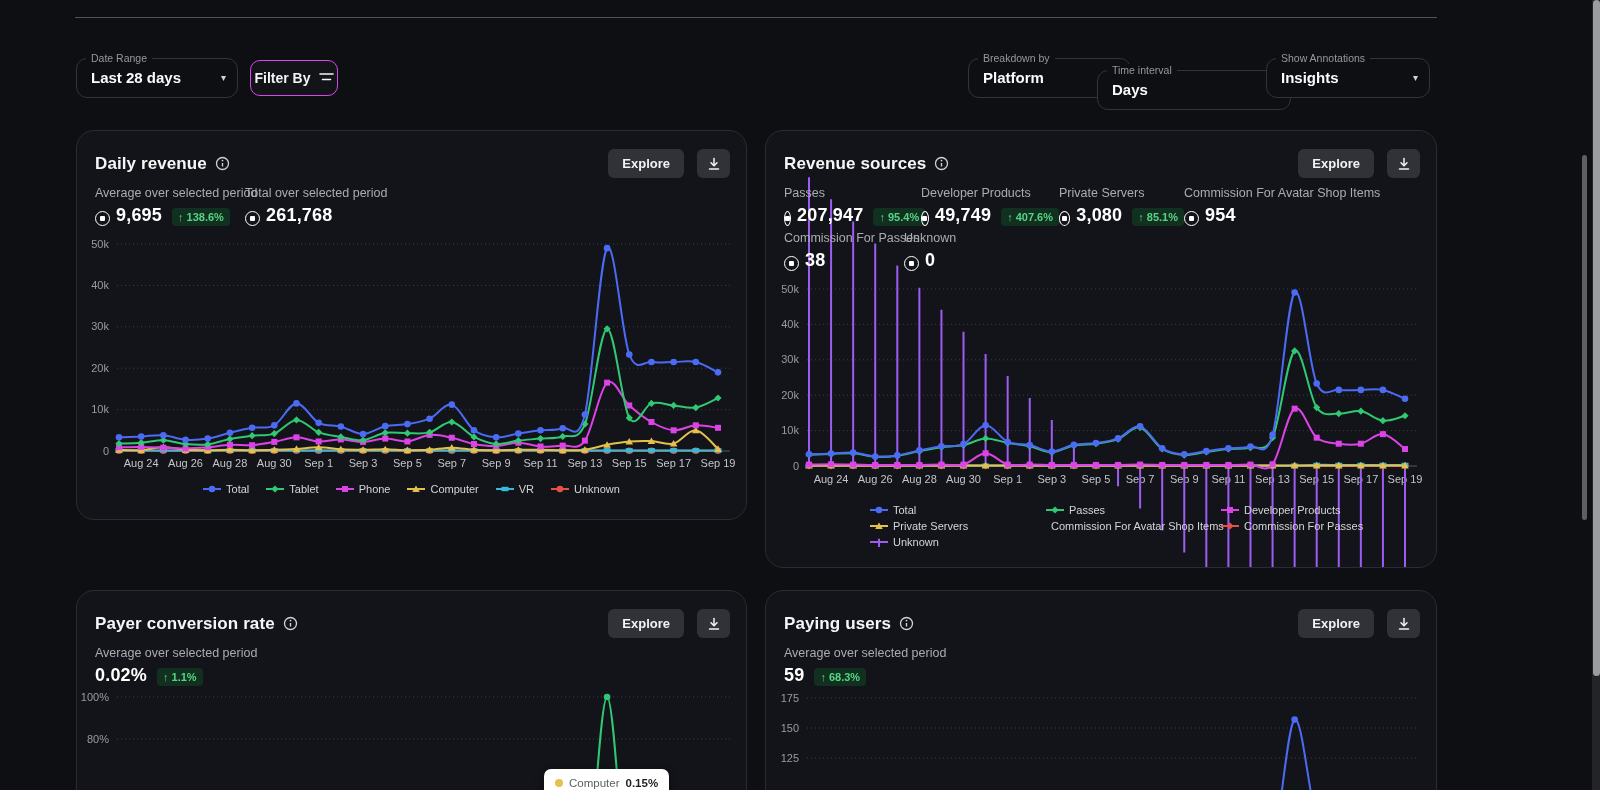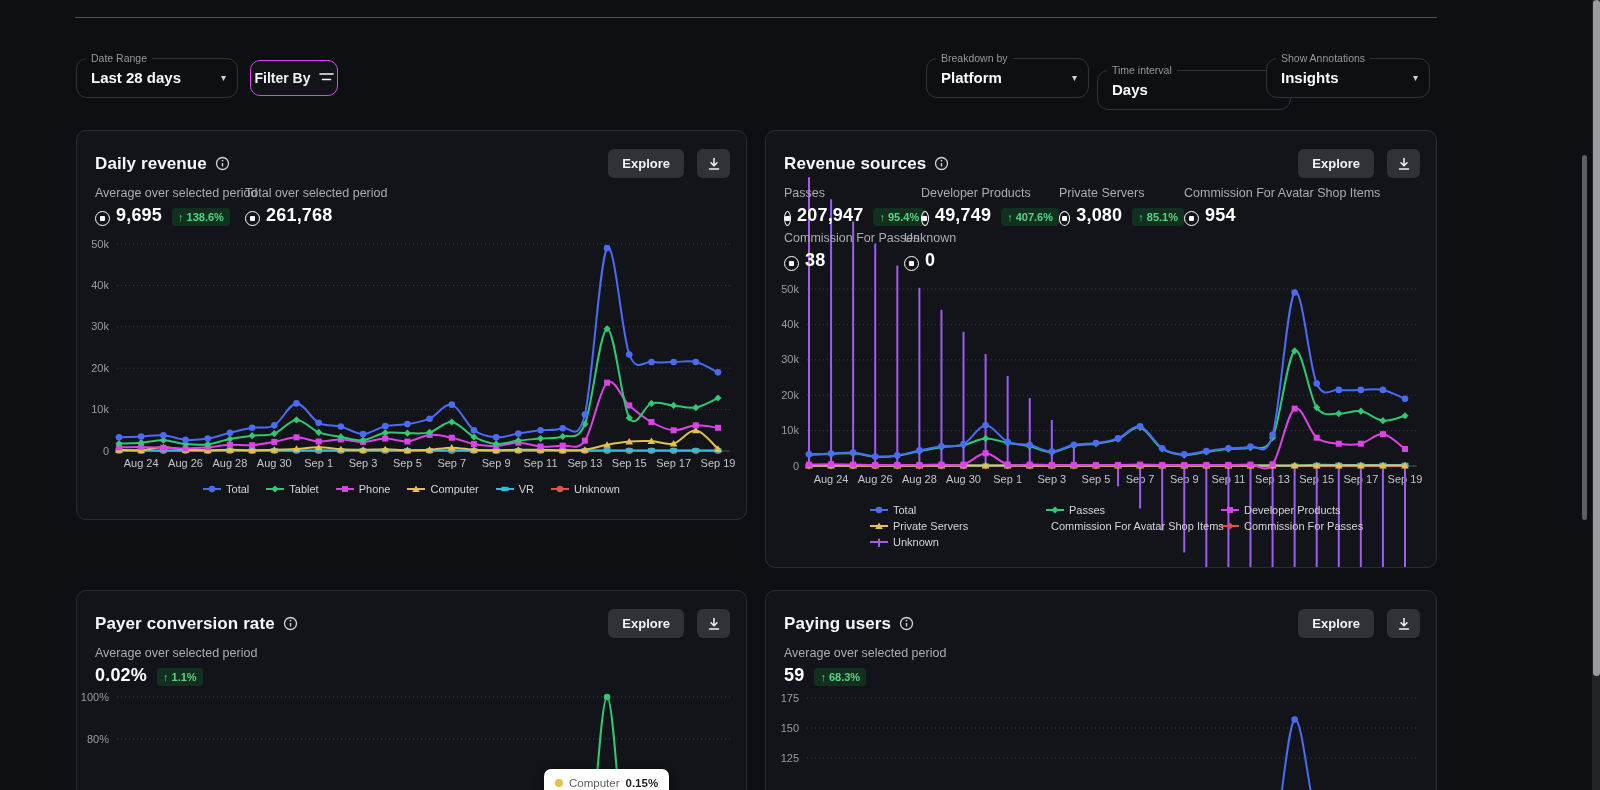--- a/index.html
+++ b/index.html
@@ -8,26 +8,26 @@
   .top-rule { position:absolute; left:75px; top:17px; width:1362px; height:1px; background:#515256; }
 
   
   .select { position:absolute; height:40px; border:1px solid #33343a; border-radius:11px; background:#0e0f12; cursor:pointer; }
   .flabel { position:absolute; top:-7px; left:9px; padding:0 5px; background:#0e0f12; font-size:10.5px; color:#96999d; white-space:nowrap; }
   .select .val { padding:10px 14px 0 14px; font-size:15px; font-weight:600; color:#fbfbfc; white-space:nowrap; }
   .select .chev { position:absolute; right:11px; top:13px; font-size:10px; color:#cfd1d4; }
   #sel-date { left:76px; top:58px; width:162px; }
   #btn-filter { position:absolute; left:250px; top:60px; width:88px; height:36px; border:1px solid #d946ef; border-radius:10px;
     background:#131418; display:flex; align-items:center; justify-content:center; gap:8px; font-size:14px; font-weight:600; color:#f2f3f4; cursor:pointer; }
-  #sel-breakdown { left:926px; top:58px; width:163px; }
+  #sel-breakdown { left:968px; top:58px; width:163px; }
   #sel-interval { left:1097px; top:70px; width:194px; }
   #sel-annot { left:1266px; top:58px; width:164px; }
 
   
-  .card { position:absolute; background:#131419; border:1px solid #2b2c31; border-radius:10px; overflow:hidden; }
+  .card { position:absolute; background:#131419; border:1px solid #2b2c31; border-radius:18px; overflow:hidden; }
   #card-dr { left:76px; top:130px; width:671px; height:390px; }
   #card-rs { left:765px; top:130px; width:672px; height:438px; }
   #card-pc { left:76px; top:590px; width:671px; height:235px; }
   #card-pu { left:765px; top:590px; width:672px; height:235px; }
 
   .card-head { position:absolute; top:18px; left:18px; right:16px; display:flex; align-items:center; z-index:2; }
   .title { font-size:17px; font-weight:700; color:#f5f6f7; letter-spacing:.1px; }
   .info { margin-left:8px; display:inline-flex; cursor:pointer; }
   .head-actions { margin-left:auto; display:flex; gap:13px; }
   .btn-explore { height:29px; padding:0 14px; background:#313238; border-radius:6px; color:#f2f3f4;

